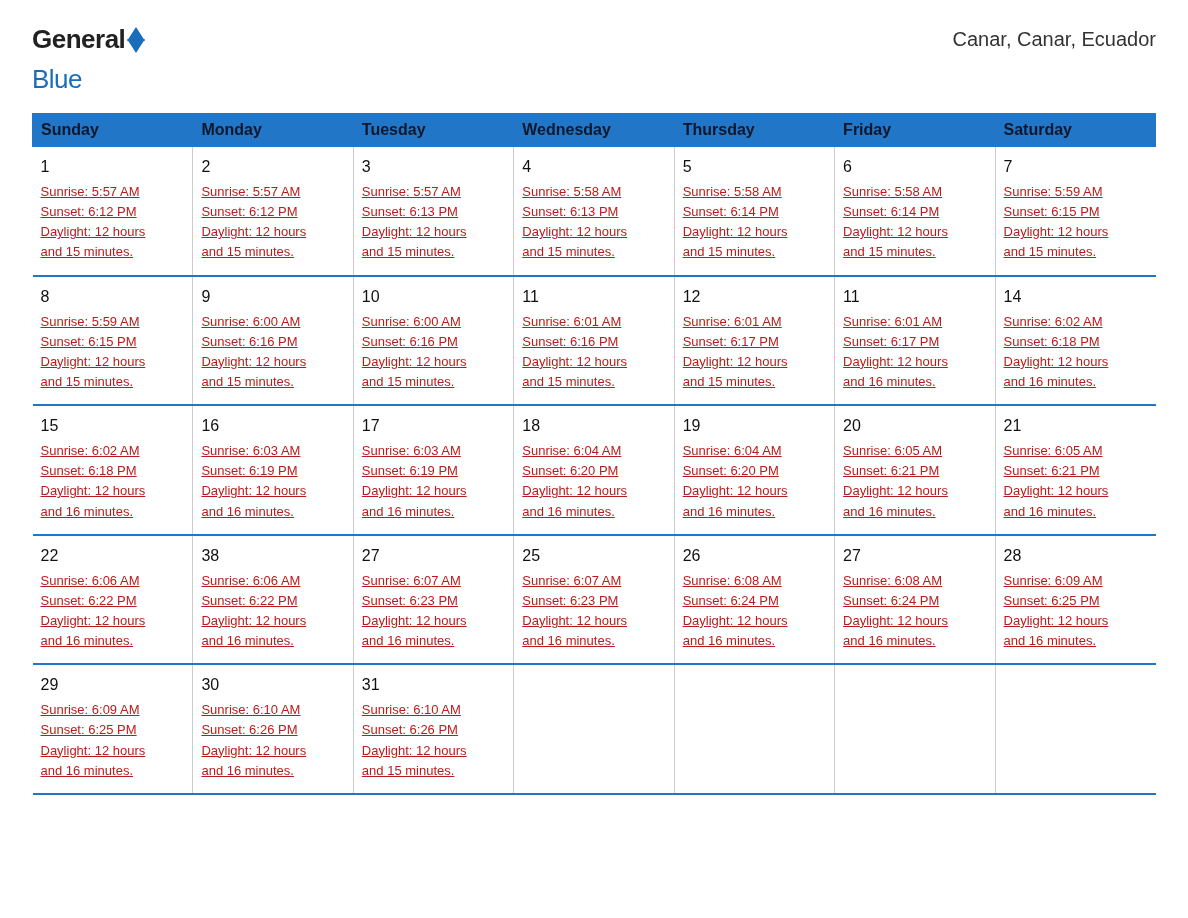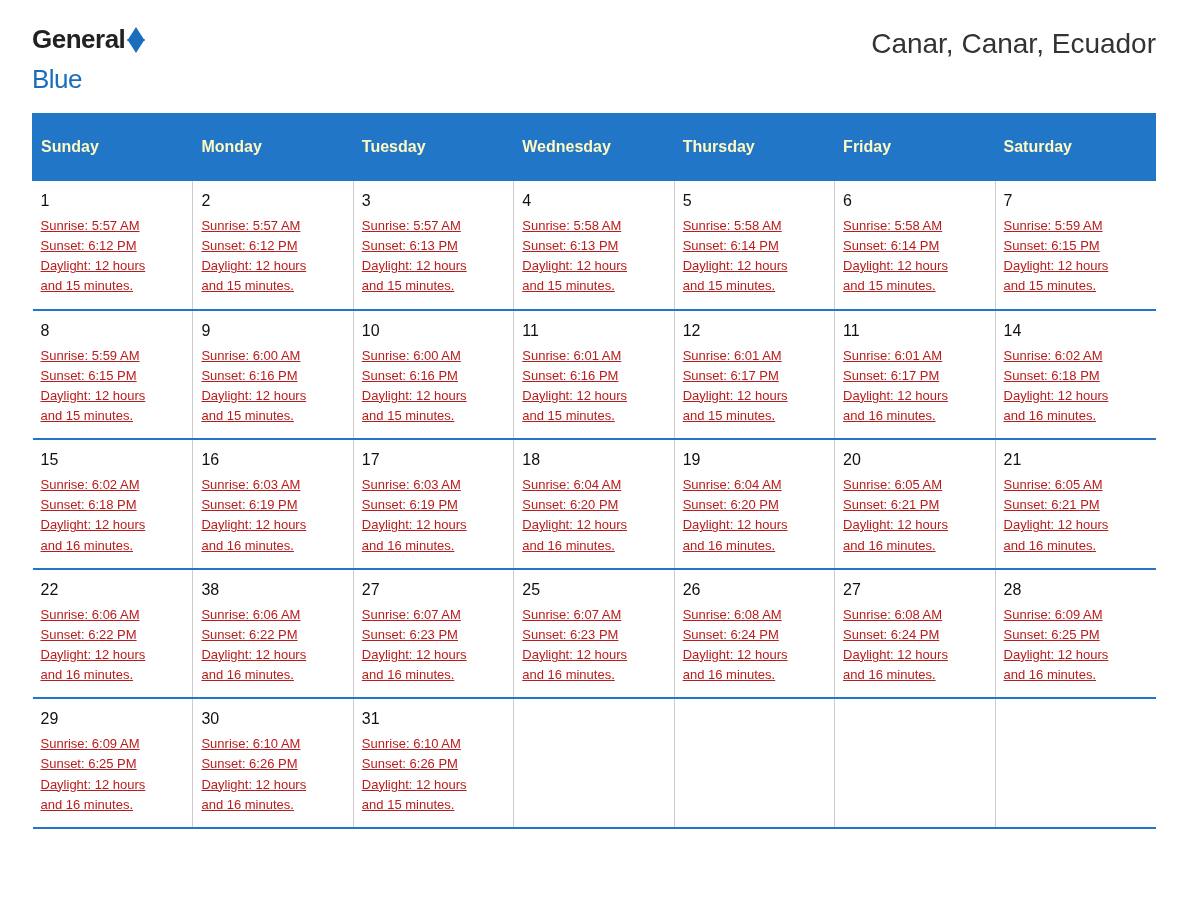--- a/index.html
+++ b/index.html
@@ -41,36 +41,36 @@
     .title-area {
       text-align: right;
     }
     .month-title {
       font-size: 48px;
       font-weight: normal;
       color: #111;
       letter-spacing: -1px;
     }
     .location-title {
-      font-size: 28px;
+      font-size: 20px;
       color: #333;
       margin-top: 4px;
       text-align: right;
     }
     table {
       width: 100%;
       border-collapse: collapse;
       table-layout: fixed;
     }
     thead tr th {
       background-color: #2176c7;
-      color: #fef9c3;
+      color: #0f172a;
       font-size: 16px;
       font-weight: bold;
-      padding: 24px 8px;
+      padding: 7px 8px;
       text-align: left;
       border: 1px solid #2176c7;
     }
     tbody tr {
       border-bottom: 2px solid #2176c7;
     }
     tbody tr td {
       vertical-align: top;
       padding: 8px 8px 12px 8px;
       font-size: 13px;

